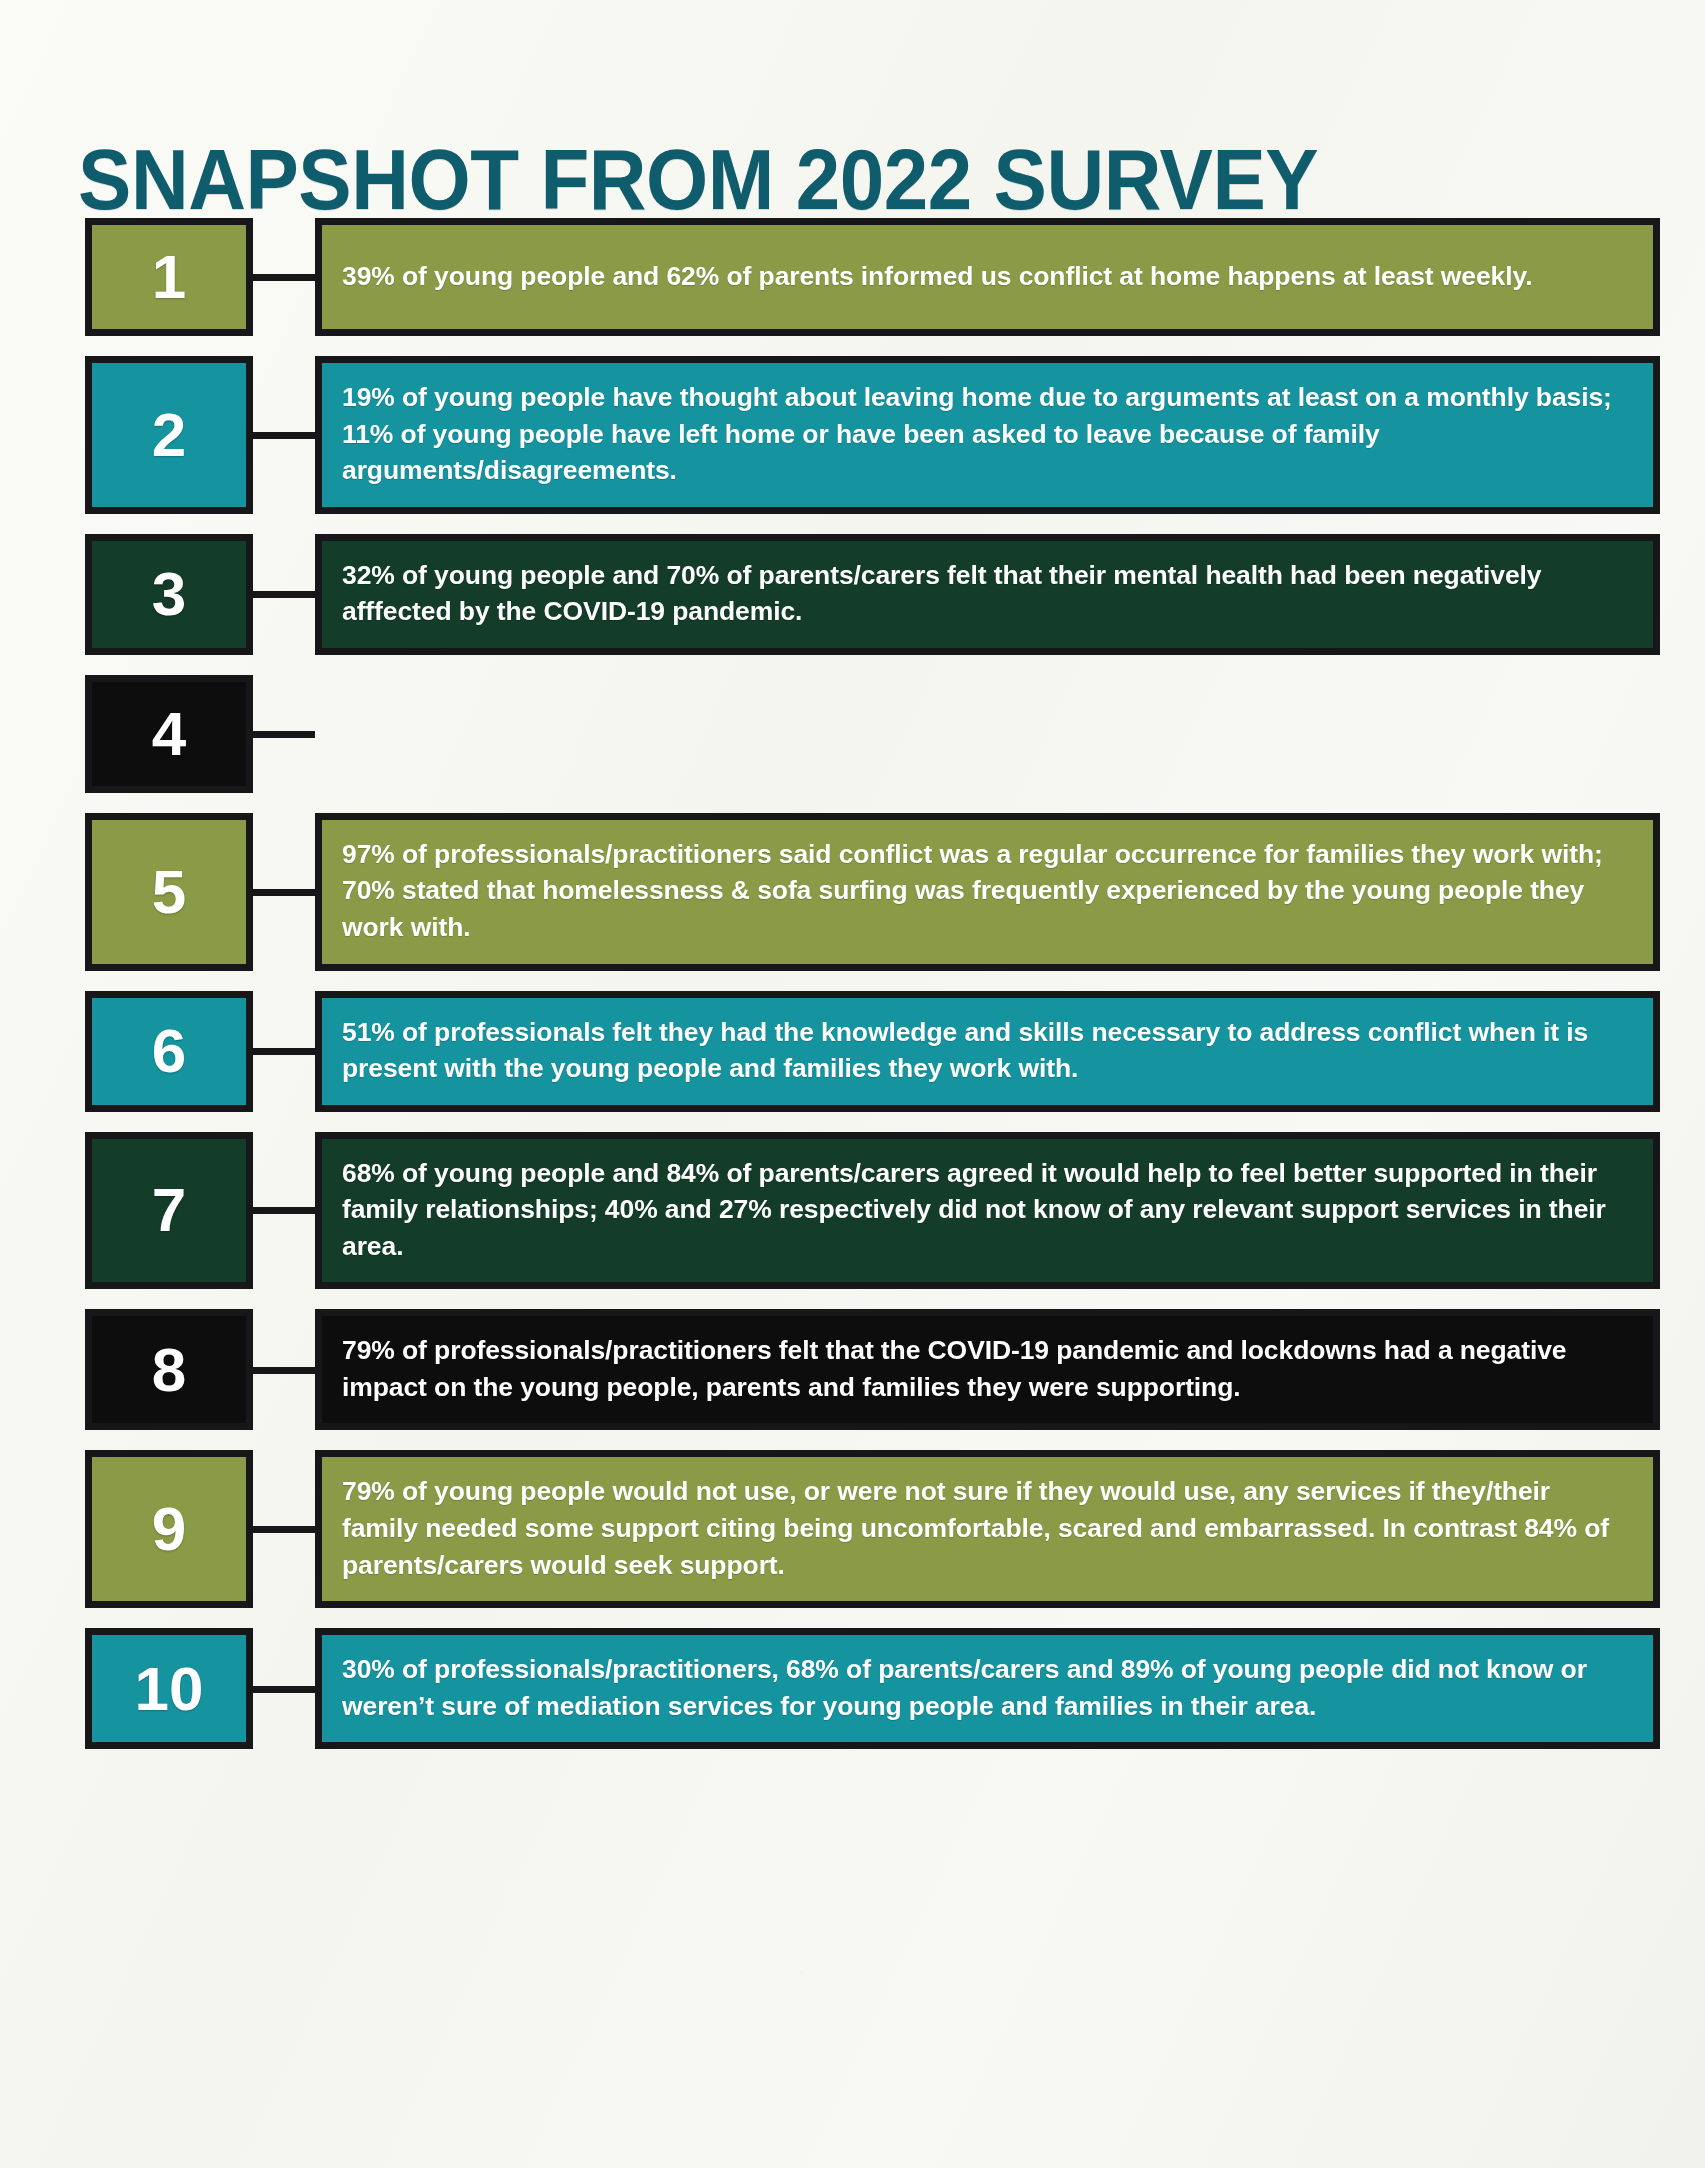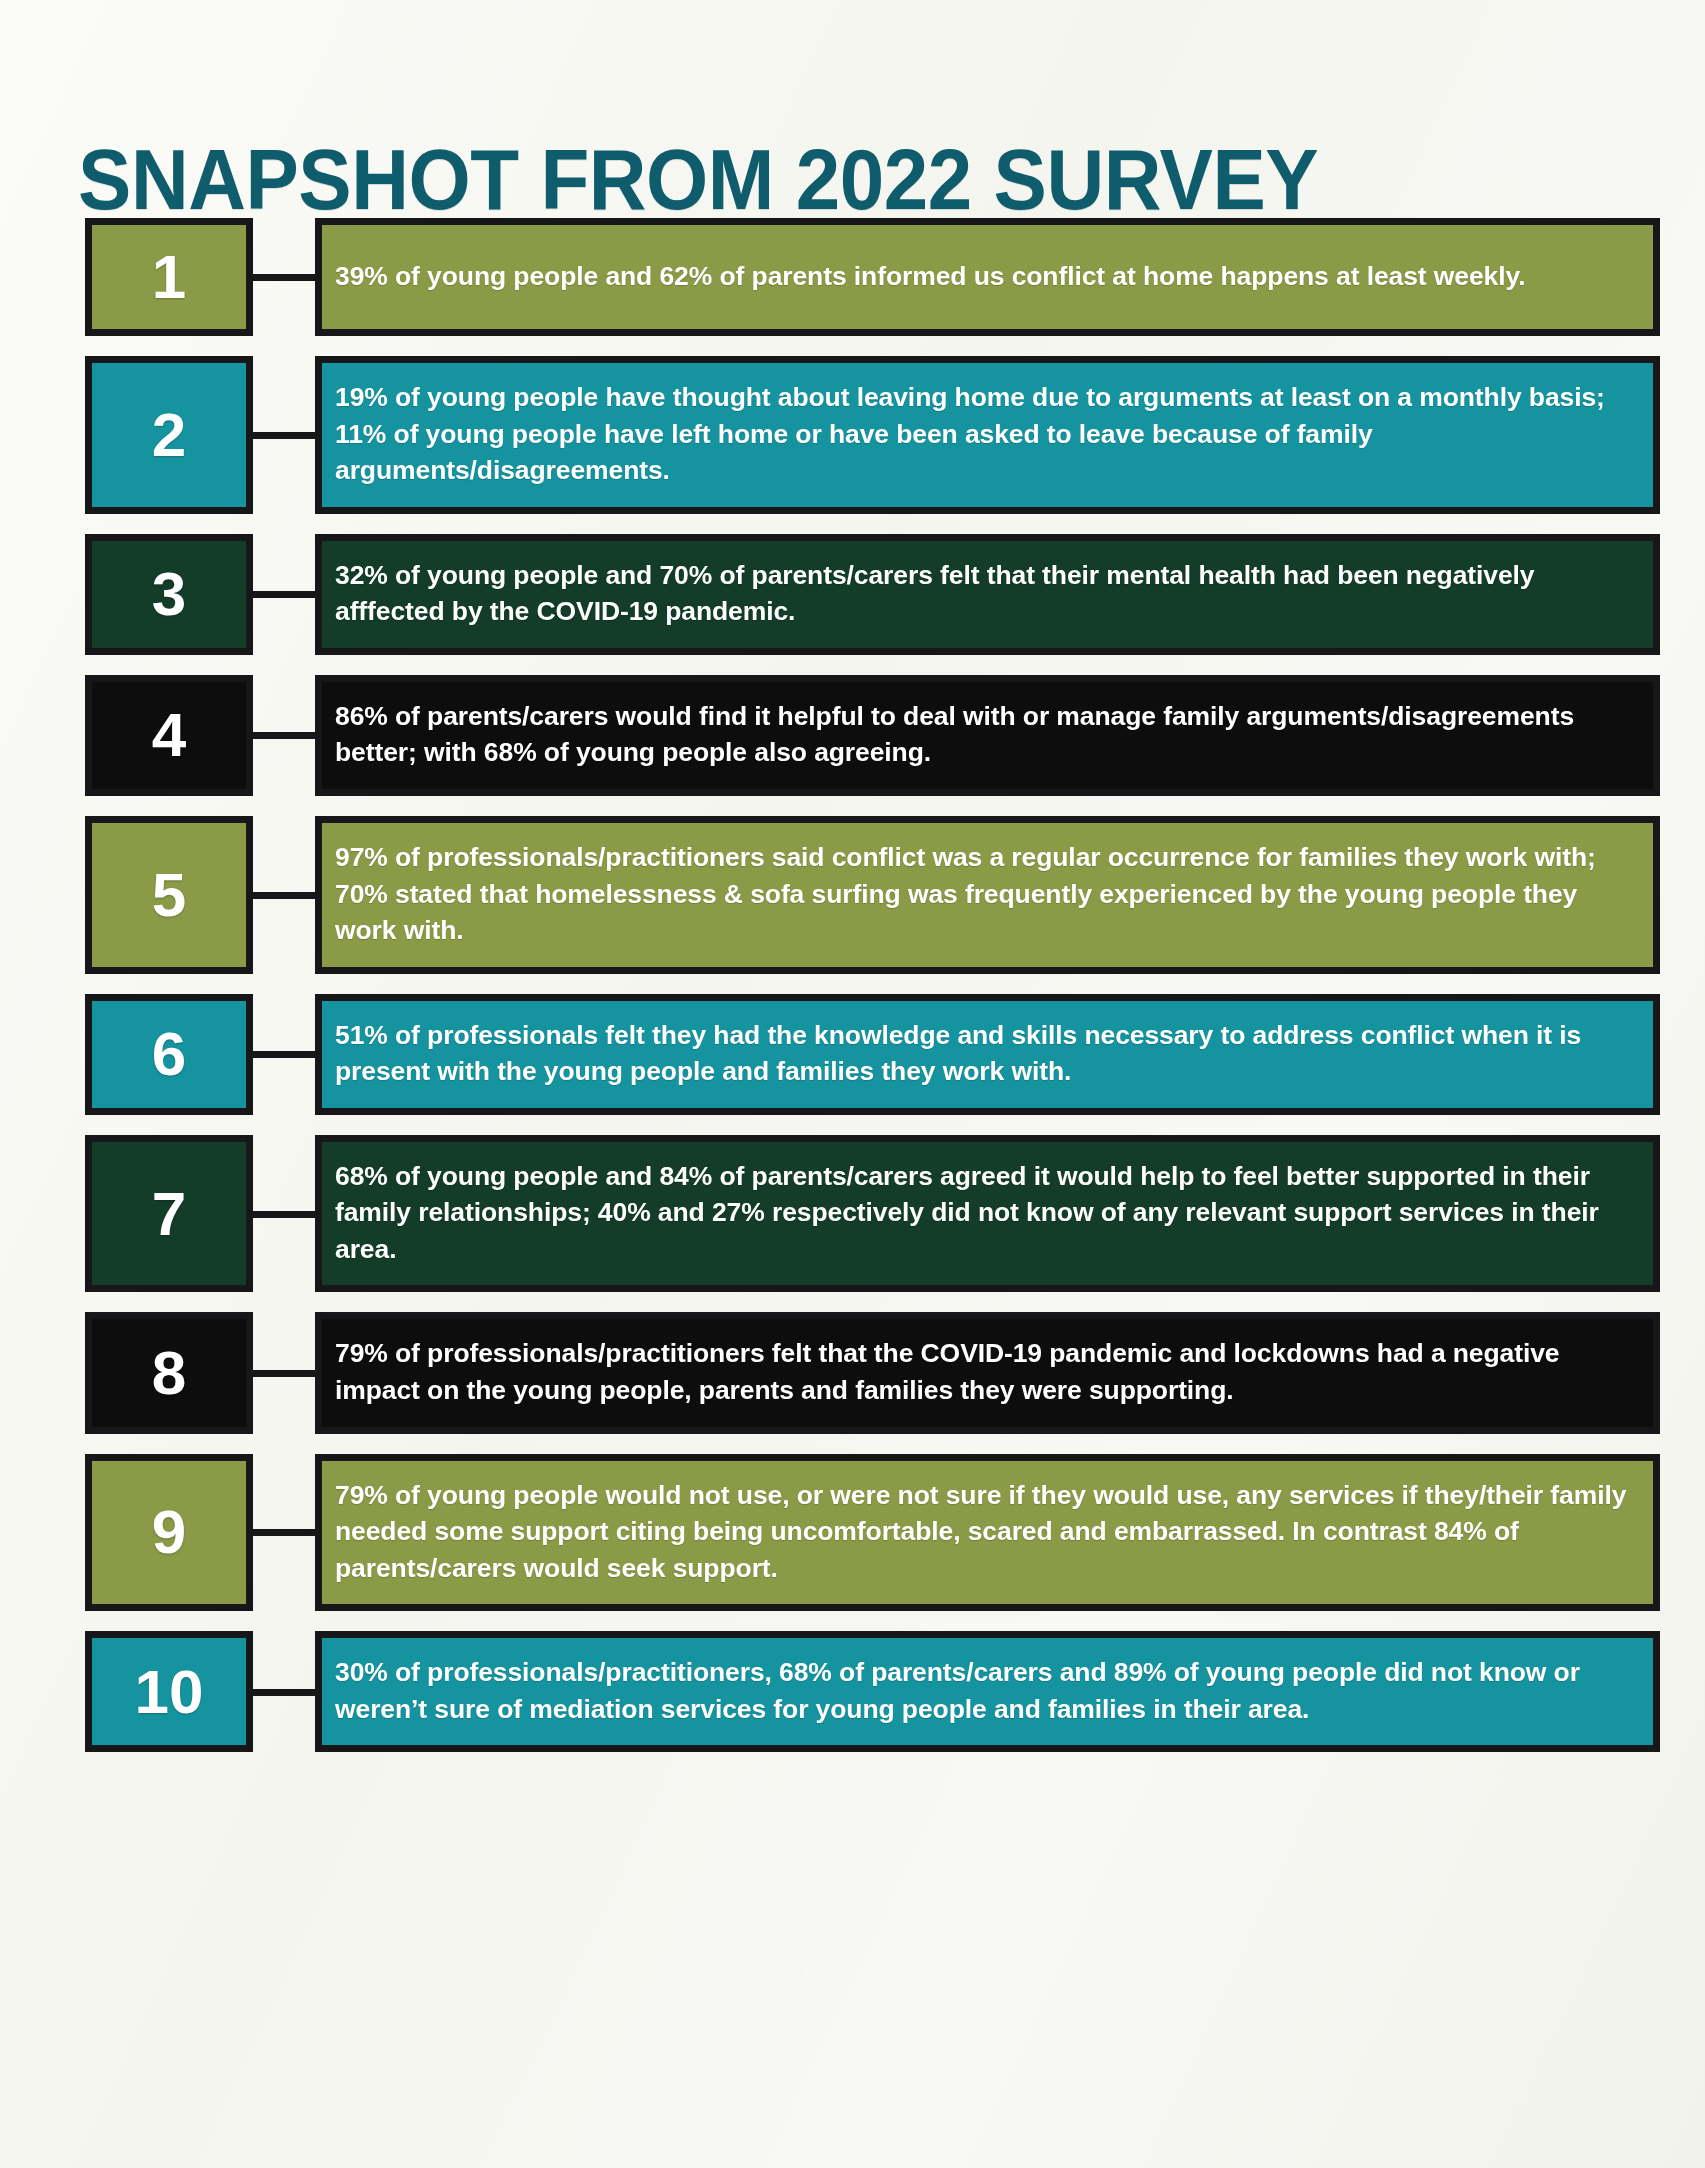--- a/index.html
+++ b/index.html
@@ -87,21 +87,21 @@
     margin-top:-3px;
     background:#17171a;
   }
 
   .text-box{
     flex:1 1 auto;
     border:7px solid #17171a;
     box-sizing:border-box;
     display:flex;
     align-items:center;
-    padding:16px 22px 18px 13px;
+    padding:16px 22px 18px 20px;
     color:#ffffff;
     font-family:"Liberation Sans", sans-serif;
     font-weight:bold;
     font-size:26.5px;
     line-height:1.38;
     letter-spacing:-0.1px;
     text-shadow:0 1px 1px rgba(0,0,0,.18);
   }
 
   
@@ -134,21 +134,20 @@
         <div class="text-box">19% of young people have thought about leaving home due to arguments at least on a monthly basis; 11% of young people have left home or have been asked to leave because of family arguments/disagreements.</div>
       </div>
       <div class="row c-green h2">
         <div class="num-box">3</div>
         <div class="connector"></div>
         <div class="text-box">32% of young people and 70% of parents/carers felt that their mental health had been negatively afffected by the COVID-19 pandemic.</div>
       </div>
       <div class="row c-black h2">
         <div class="num-box">4</div>
         <div class="connector"></div>
-        <div class="text-box">86% of parents/carers would find it helpful to deal with or manage family arguments/disagreements better; with 68% of young people also agreeing.</div>
       </div>
       <div class="row c-olive h3">
         <div class="num-box">5</div>
         <div class="connector"></div>
         <div class="text-box">97% of professionals/practitioners said conflict was a regular occurrence for families they work with; 70% stated that homelessness &amp; sofa surfing was frequently experienced by the young people they work with.</div>
       </div>
       <div class="row c-teal h2">
         <div class="num-box">6</div>
         <div class="connector"></div>
         <div class="text-box">51% of professionals felt they had the knowledge and skills necessary to address conflict when it is present with the young people and families they work with.</div>

